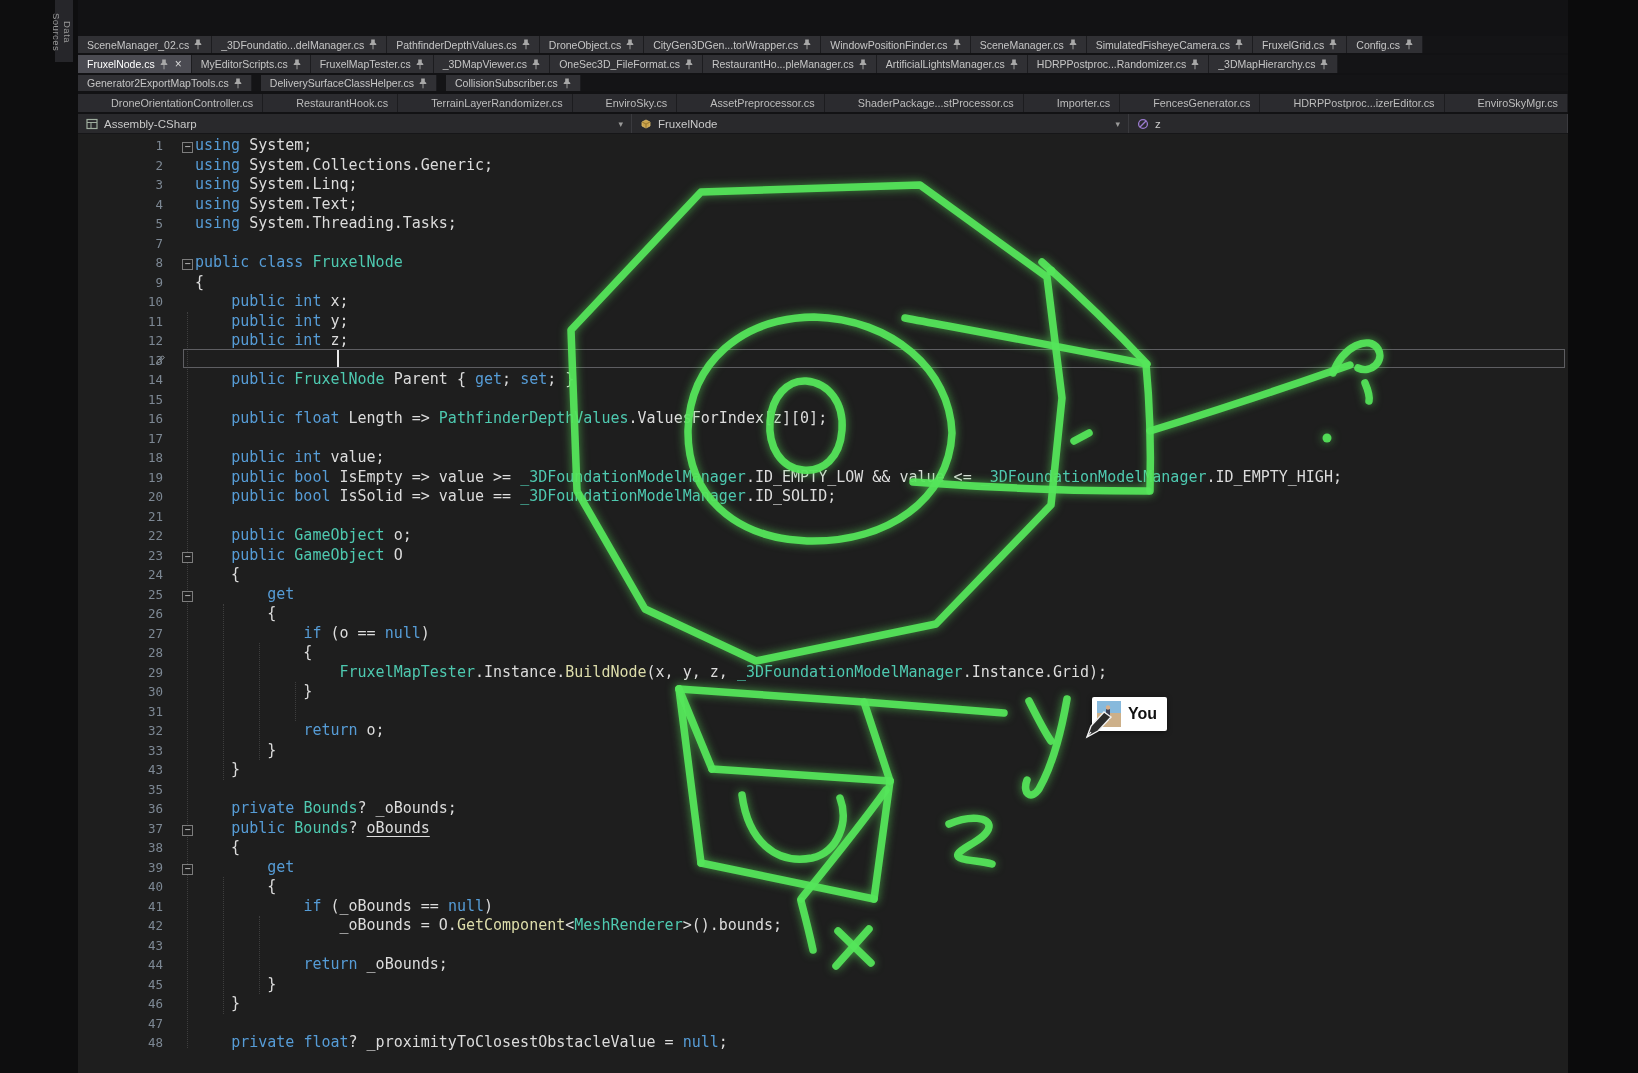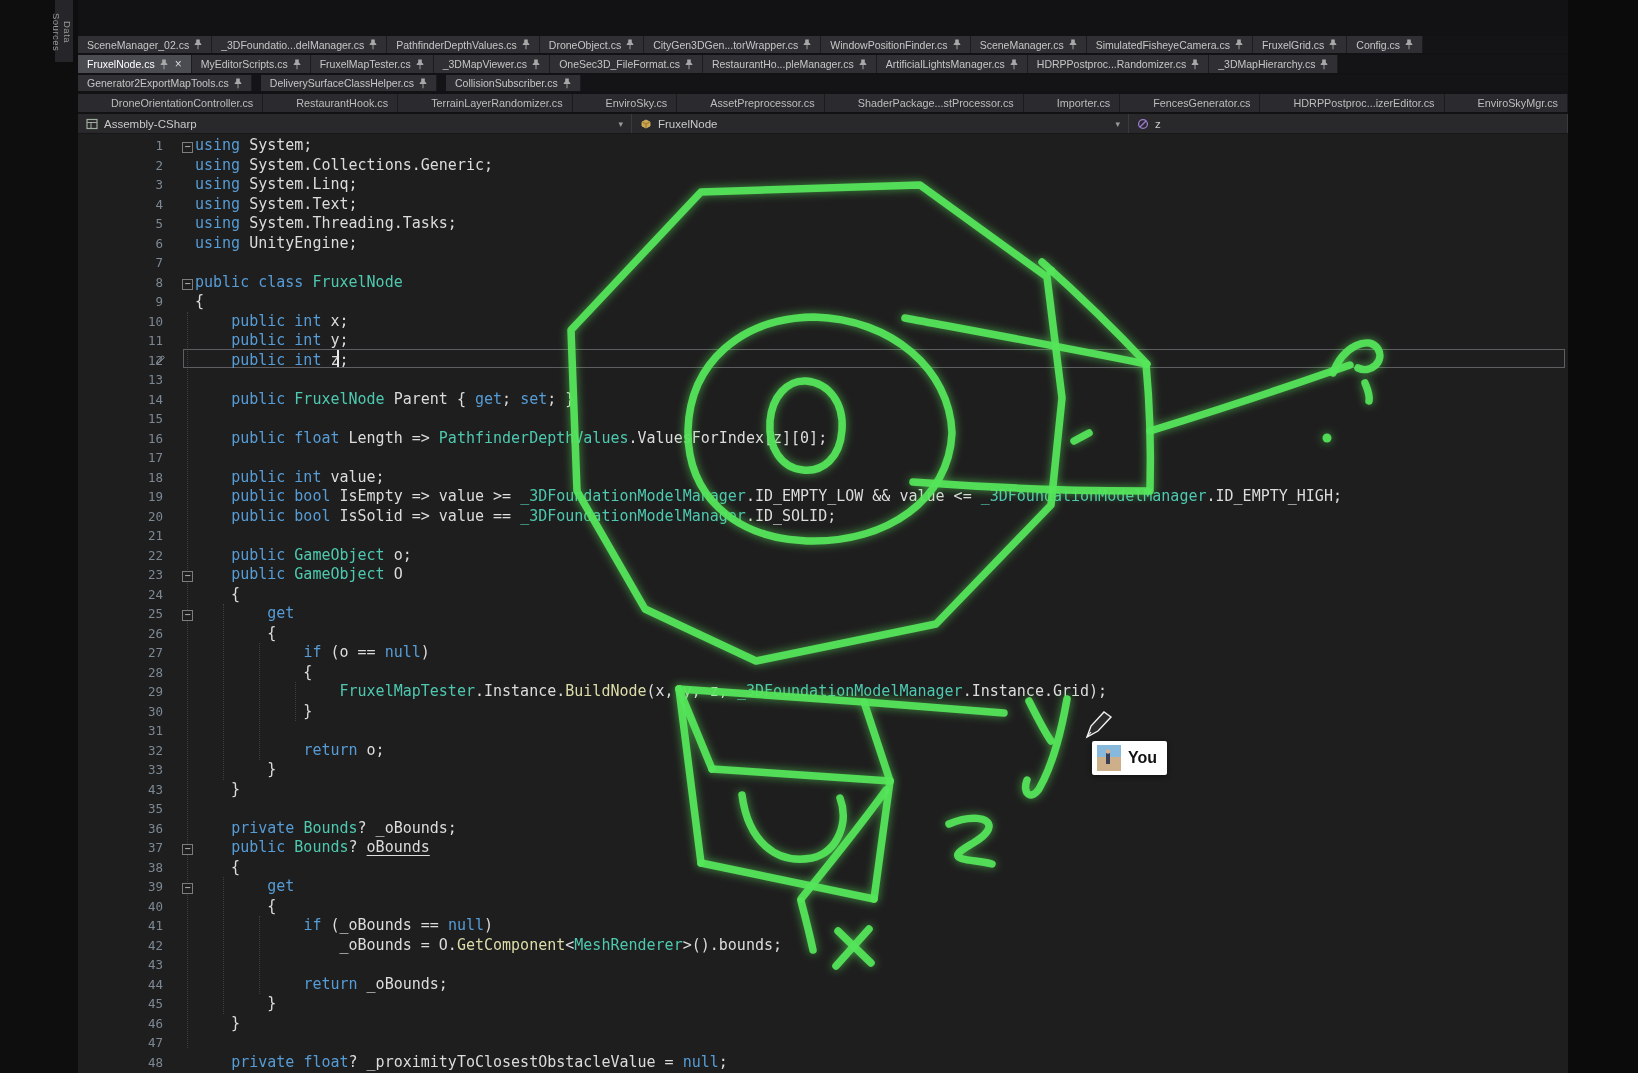--- a/index.html
+++ b/index.html
@@ -53,21 +53,21 @@
   .caret { position:absolute; left:259px; top:216px; width:2px; height:17px; background:#e8e8e8; }
   .gutter-pencil { position:absolute; left:77px; top:217px; }
   .iguide { position:absolute; width:0; border-left:1px dotted #3e3e3e; }
 
   
   .annotation-svg { position:absolute; left:0; top:0; z-index:50; pointer-events:none;
      filter: drop-shadow(0 0 5px rgba(90,230,90,.65)); }
 
   
   .you-cursor { position:absolute; left:1080px; top:703px; z-index:61; }
-  .you-label { position:absolute; left:1092px; top:741px; z-index:60; display:flex; align-items:center; gap:7px;
+  .you-label { position:absolute; left:1092px; top:697px; z-index:60; display:flex; align-items:center; gap:7px;
      height:34px; padding:4px 10px 4px 5px; background:#ffffff; border-radius:2px;
      box-shadow:0 1px 5px rgba(0,0,0,.5); }
   .you-label .txt { font-size:16px; font-weight:bold; color:#111; }
 </style>
 </head>
 <body>
 
 <div class="screen">
 
   <div class="left-rail">
@@ -359,21 +359,20 @@
         <svg width="11" height="11" viewBox="0 0 11 11">
             <path d="M1.5 9.5 L2.5 6.8 L7.5 1.8 L9.2 3.5 L4.2 8.5 Z" fill="none" stroke="#9aa3ab" stroke-width="1"></path>
           </svg>
       </div>
       <div class="code" id="code">
           <div class="cl"><span class="ln">1</span><span class="foldcol"><span class="foldbox">−</span></span><span class="tok-kw">using</span><span class="tok-pl"> System;</span></div>
           <div class="cl"><span class="ln">2</span><span class="foldcol"></span><span class="tok-kw">using</span><span class="tok-pl"> System.Collections.Generic;</span></div>
           <div class="cl"><span class="ln">3</span><span class="foldcol"></span><span class="tok-kw">using</span><span class="tok-pl"> System.Linq;</span></div>
           <div class="cl"><span class="ln">4</span><span class="foldcol"></span><span class="tok-kw">using</span><span class="tok-pl"> System.Text;</span></div>
           <div class="cl"><span class="ln">5</span><span class="foldcol"></span><span class="tok-kw">using</span><span class="tok-pl"> System.Threading.Tasks;</span></div>
-          <div class="cl"><span class="ln">6</span><span class="foldcol"></span><span class="tok-kw">using</span><span class="tok-pl"> UnityEngine;</span></div>
           <div class="cl"><span class="ln">7</span><span class="foldcol"></span></div>
           <div class="cl"><span class="ln">8</span><span class="foldcol"><span class="foldbox">−</span></span><span class="tok-kw">public</span><span class="tok-pl"> </span><span class="tok-kw">class</span><span class="tok-pl"> </span><span class="tok-ty">FruxelNode</span></div>
           <div class="cl"><span class="ln">9</span><span class="foldcol"></span><span class="tok-pl">{</span></div>
           <div class="cl"><span class="ln">10</span><span class="foldcol"></span><span class="tok-pl">    </span><span class="tok-kw">public</span><span class="tok-pl"> </span><span class="tok-kw">int</span><span class="tok-pl"> x;</span></div>
           <div class="cl"><span class="ln">11</span><span class="foldcol"></span><span class="tok-pl">    </span><span class="tok-kw">public</span><span class="tok-pl"> </span><span class="tok-kw">int</span><span class="tok-pl"> y;</span></div>
           <div class="cl"><span class="ln">12</span><span class="foldcol"></span><span class="tok-pl">    </span><span class="tok-kw">public</span><span class="tok-pl"> </span><span class="tok-kw">int</span><span class="tok-pl"> z;</span></div>
           <div class="cl"><span class="ln">13</span><span class="foldcol"></span></div>
           <div class="cl"><span class="ln">14</span><span class="foldcol"></span><span class="tok-pl">    </span><span class="tok-kw">public</span><span class="tok-pl"> </span><span class="tok-ty">FruxelNode</span><span class="tok-pl"> Parent { </span><span class="tok-kw">get</span><span class="tok-pl">; </span><span class="tok-kw">set</span><span class="tok-pl">; }</span></div>
           <div class="cl"><span class="ln">15</span><span class="foldcol"></span></div>
           <div class="cl"><span class="ln">16</span><span class="foldcol"></span><span class="tok-pl">    </span><span class="tok-kw">public</span><span class="tok-pl"> </span><span class="tok-kw">float</span><span class="tok-pl"> Length =&gt; </span><span class="tok-ty">PathfinderDepthValues</span><span class="tok-pl">.ValuesForIndex[z][0];</span></div>

